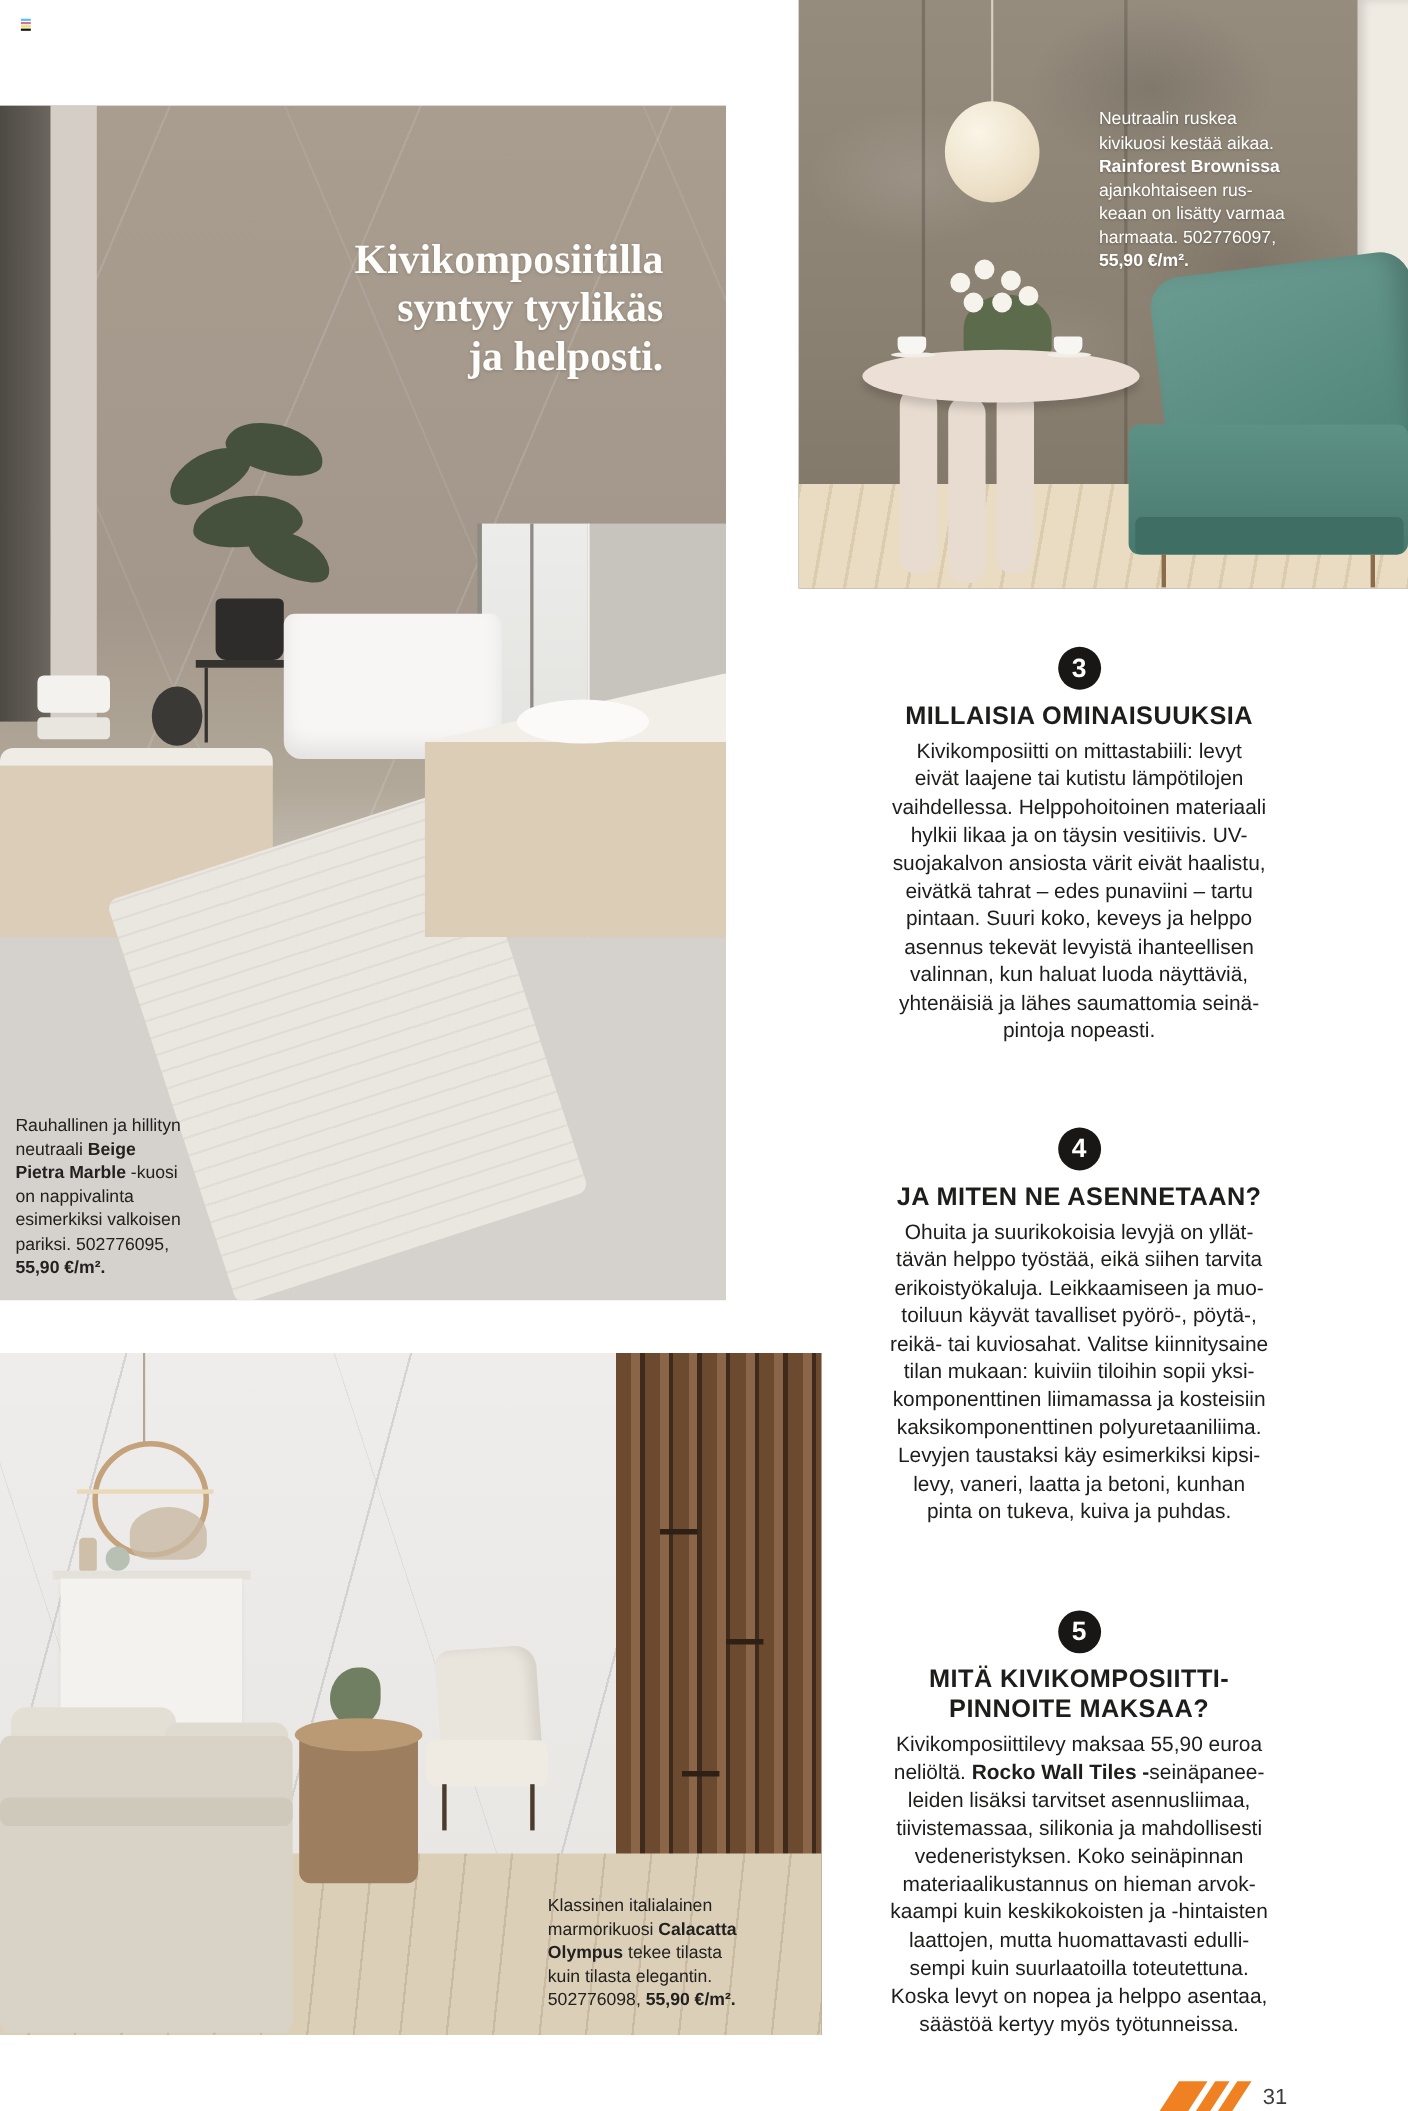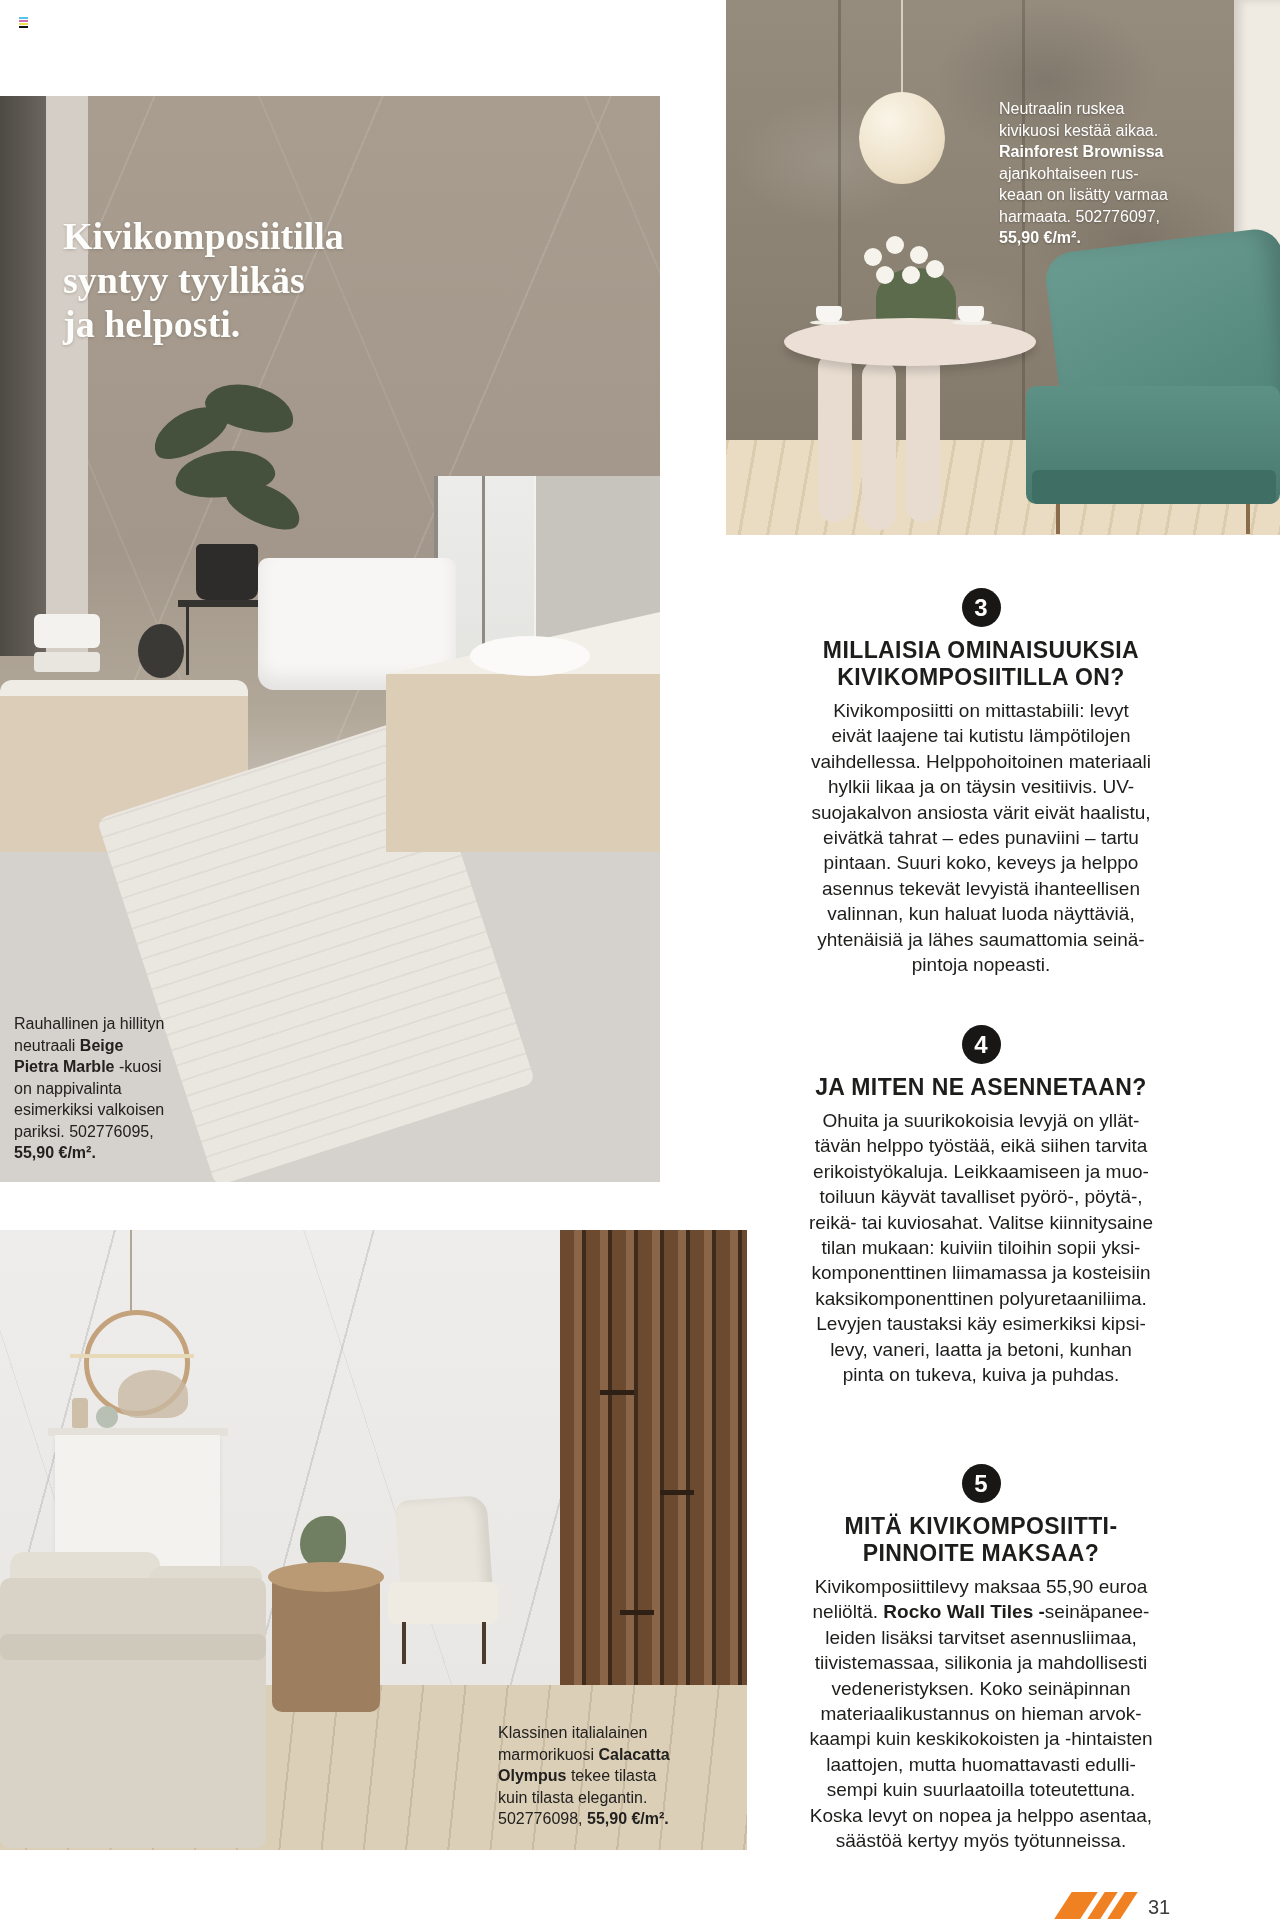--- a/index.html
+++ b/index.html
@@ -36,21 +36,21 @@
   .imgA .bench-cushion{left:0;top:584px;width:248px;height:28px;background:#efece6;border-radius:12px;}
   .imgA .tub{left:258px;top:462px;width:198px;height:132px;background:#f7f6f4;border-radius:10px 10px 16px 16px;
         box-shadow:inset 0 -12px 18px rgba(0,0,0,.08);}
   .imgA .counter{left:386px;top:516px;width:274px;height:240px;
         background:linear-gradient(180deg,#f2efe9 0 26%,#dccdb7 26% 100%);
         clip-path:polygon(0 26%,100% 0,100% 100%,0 100%);}
   .imgA .sink{left:470px;top:540px;width:120px;height:40px;background:#fbfaf8;border-radius:50%;}
   .imgA .floor{left:0;top:756px;width:660px;height:330px;background:#d5d1cc;}
   .imgA .rug{left:148px;top:662px;width:336px;height:386px;transform:rotate(-18deg);border-radius:10px;
         background:repeating-linear-gradient(0deg,#eae7e1 0 14px,#e1ddd6 14px 16px);}
-  .hero-headline{left:63px;top:118px;width:540px;text-align:left;color:#fdfdfb;
+  .hero-headline{left:63px;top:118px;width:540px;text-align:right;color:#fdfdfb;
         font-family:"Liberation Serif","DejaVu Serif",serif;font-weight:600;
         font-size:38px;line-height:44px;text-shadow:0 1px 3px rgba(60,50,40,.25);}
   .caption{font-size:16px;line-height:21.5px;white-space:pre-line;}
   .caption b{font-weight:700;}
   .capA{left:14px;top:917px;width:190px;color:#23211f;}
 
   
   .imgB{left:697px;top:0;width:583px;height:535px;overflow:hidden;
         background:linear-gradient(180deg,#958c7e 0%,#8b8172 55%,#7f7567 100%);margin-left:29px;}
   .imgB .texture{left:0;top:0;width:100%;height:100%;
@@ -252,21 +252,20 @@
 marmorikuosi </span><b>Calacatta
 Olympus</b><span> tekee tilasta
 kuin tilasta elegantin.
 502776098, </span><b>55,90 €/m².</b></div>
   </div>
 
   <div class="abs qa sec3">
     <div class="qa-circle">3</div>
     <div class="qa-heading">
       <div>MILLAISIA OMINAISUUKSIA</div>
-      <div>KIVIKOMPOSIITILLA ON?</div>
     </div>
     <div class="qa-body"><span>Kivikomposiitti on mittastabiili: levyt
 eivät laajene tai kutistu lämpötilojen
 vaihdellessa. Helppohoitoinen materiaali
 hylkii likaa ja on täysin vesitiivis. UV-
 suojakalvon ansiosta värit eivät haalistu,
 eivätkä tahrat – edes punaviini – tartu
 pintaan. Suuri koko, keveys ja helppo
 asennus tekevät levyistä ihanteellisen
 valinnan, kun haluat luoda näyttäviä,

